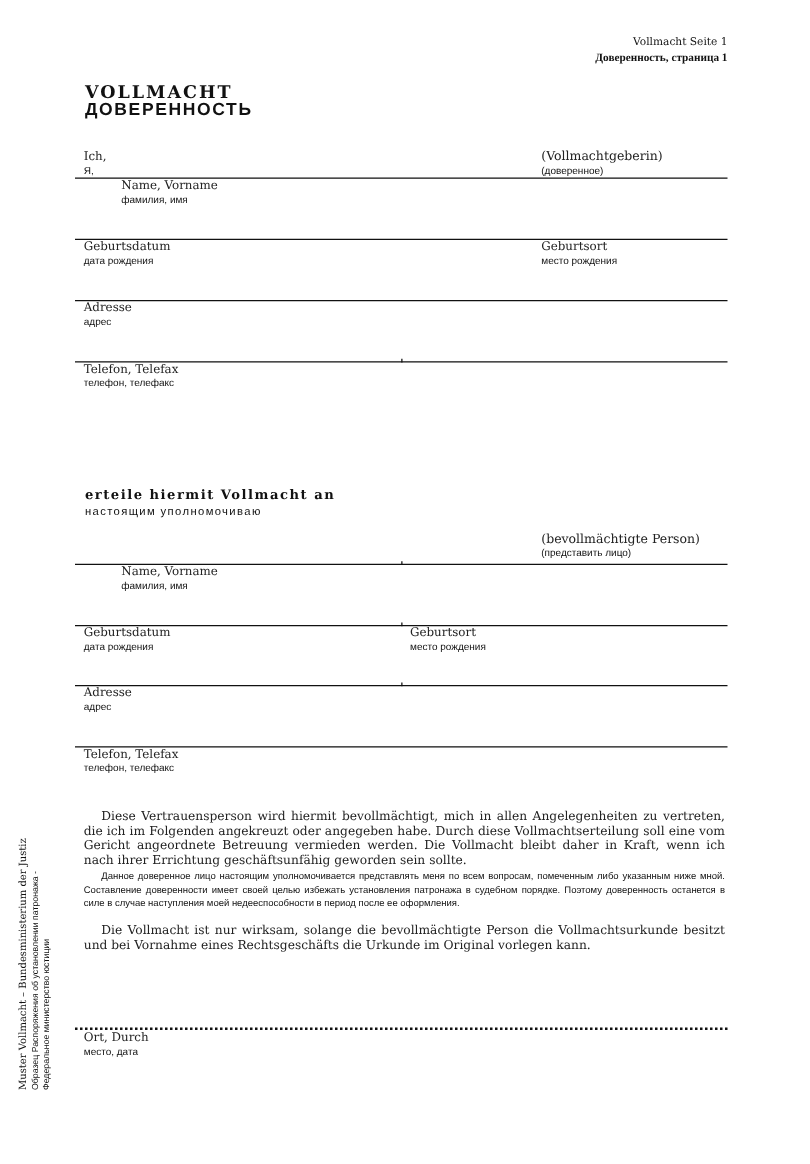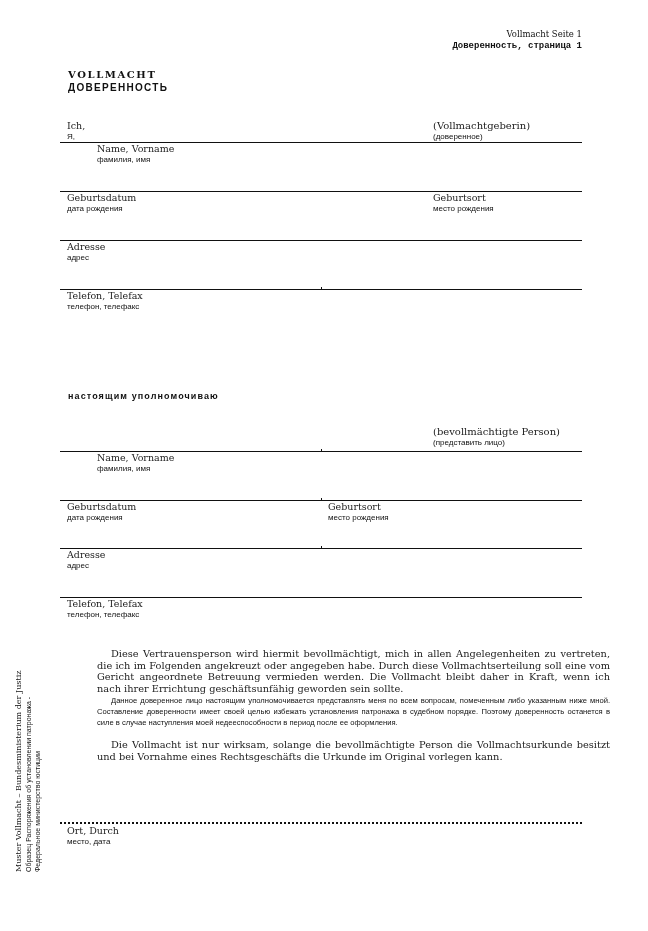--- a/index.html
+++ b/index.html
@@ -2,22 +2,22 @@
 <html><head>
 <meta charset="utf-8">
 <style>
   html, body { margin: 0; padding: 0; background: #ffffff; }
   body { width: 648px; height: 931px; position: relative; overflow: hidden; color: #111; }
   .serif { font-family: "DejaVu Serif", "Liberation Serif", serif; }
   .sans { font-family: "Liberation Sans", "DejaVu Sans", sans-serif; }
   .abs { position: absolute; }
   .hdr-right { right: 66px; text-align: right; font-size: 9px; line-height: 12px; }
   .hdr-right .de { font-family: "DejaVu Serif", serif; font-size: 8.5px; }
-  .hdr-right .ru { font-family: Liberation Mono, monospace; font-weight: bold; font-size: 9px; }
-  .title { left: 68px; font-size: 10px; font-weight: bold; letter-spacing: 1.6px; line-height: 13px; }
+  .hdr-right .ru { font-family: Liberation Serif, serif; font-weight: bold; font-size: 9px; }
+  .title { left: 68px; font-size: 14px; font-weight: bold; letter-spacing: 1.6px; line-height: 13px; }
   .title .de { font-family: "DejaVu Serif", serif; }
   .title .ru { font-family: "Liberation Sans", sans-serif; letter-spacing: 1.3px; }
   .lbl-de { font-family: "DejaVu Serif", serif; font-size: 9.5px; line-height: 12px; color: #222; }
   .lbl-ru { font-family: "Liberation Sans", sans-serif; font-size: 8px; line-height: 10px; color: #111; }
   .rule { position: absolute; height: 0; border-top: 1.3px solid #111; }
   .dotted { position: absolute; height: 0; border-top: 2.5px dotted #111; }
   .para-de { font-family: "DejaVu Serif", serif; font-size: 9.8px; line-height: 11.6px; text-align: justify; color: #222; }
   .para-ru { font-family: "Liberation Sans", sans-serif; font-size: 7.6px; line-height: 11px; text-align: justify; color: #111; }
   .indent { text-indent: 14px; }
   .side { left: 14px; top: 872px; transform-origin: 0 0; transform: rotate(-90deg); white-space: nowrap; }
@@ -71,21 +71,22 @@
 
   <div class="rule" style="left:60px; width:522px; top:289px;"></div>
   <div class="tick" style="left:321px; top:287px;"></div>
   <div class="abs" style="left:67px; top:290px;">
     <div class="lbl-de">Telefon, Telefax</div>
     <div class="lbl-ru">телефон, телефакс</div>
   </div>
 </div>
 
 <div class="abs" style="left:68px; top:390px;">
-  <div class="sans" style="font-size:9px; font-weight:bold; letter-spacing:1.1px; line-height:12px;text-align:center;">настоящим уполномочиваю</div>
+  <div class="serif" style="font-size:10.5px; font-weight:bold; letter-spacing:1.2px; line-height:13px;">erteile hiermit Vollmacht an</div>
+  <div class="sans" style="font-size:9px; font-weight:normal; letter-spacing:1.1px; line-height:12px;">настоящим уполномочиваю</div>
 </div>
 
 <div>
   <div class="abs" style="left:433px; top:426px;">
     <div class="lbl-de" style="font-size:10px;text-align:right;">(bevollmächtigte Person)</div>
     <div class="lbl-ru">(представить лицо)</div>
   </div>
   <div class="rule" style="left:60px; width:522px; top:451px;"></div>
   <div class="tick" style="left:321px; top:449px;"></div>
   <div class="abs" style="left:97px; top:452px;">
@@ -111,21 +112,21 @@
     <div class="lbl-ru">адрес</div>
   </div>
 
   <div class="rule" style="left:60px; width:522px; top:597px;"></div>
   <div class="abs" style="left:67px; top:598px;">
     <div class="lbl-de">Telefon, Telefax</div>
     <div class="lbl-ru">телефон, телефакс</div>
   </div>
 </div>
 
-<div class="abs" style="left:67px; top:648px; width:513px;margin-left:30px;">
+<div class="abs" style="left:67px; top:648px; width:513px;">
   <div class="para-de indent">Diese Vertrauensperson wird hiermit bevollmächtigt, mich in allen Angelegenheiten zu vertreten, die ich im Folgenden angekreuzt oder angegeben habe. Durch diese Vollmachtserteilung soll eine vom Gericht angeordnete Betreuung vermieden werden. Die Vollmacht bleibt daher in Kraft, wenn ich nach ihrer Errichtung geschäftsunfähig geworden sein sollte.</div>
   <div class="para-ru indent" style="margin-top:1px;">Данное доверенное лицо настоящим уполномочивается представлять меня по всем вопросам, помеченным либо указанным ниже мной. Составление доверенности имеет своей целью избежать установления патронажа в судебном порядке. Поэтому доверенность останется в силе в случае наступления моей недееспособности в период после ее оформления.</div>
   <div class="para-de indent" style="margin-top:11px;">Die Vollmacht ist nur wirksam, solange die bevollmächtigte Person die Vollmachtsurkunde besitzt und bei Vornahme eines Rechtsgeschäfts die Urkunde im Original vorlegen kann.</div>
 </div>
 
 <div class="dotted" style="left:60px; width:522px; top:822px;"></div>
 <div class="abs" style="left:67px; top:825px;">
   <div class="lbl-de">Ort, Durch</div>
   <div class="lbl-ru">место, дата</div>
 </div>

